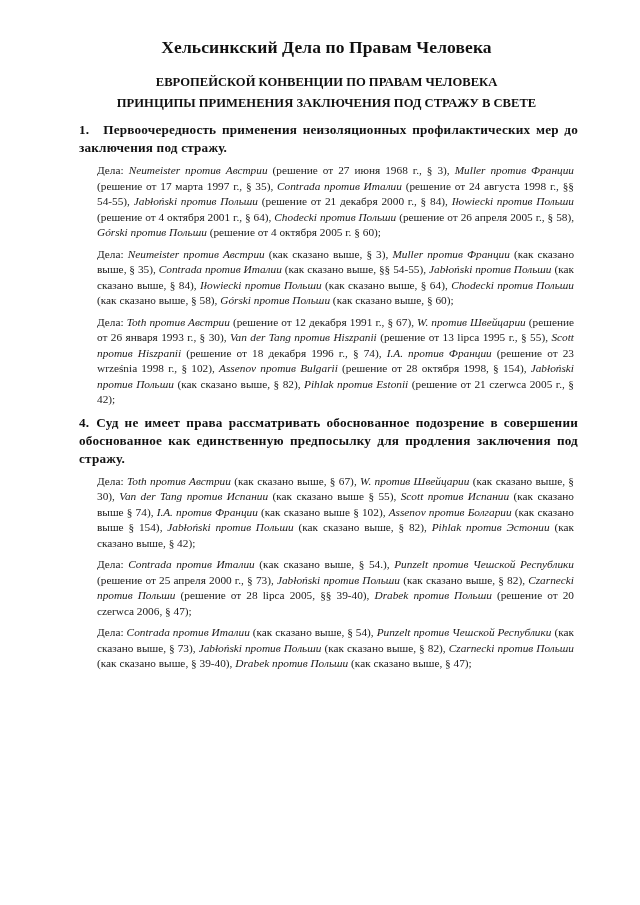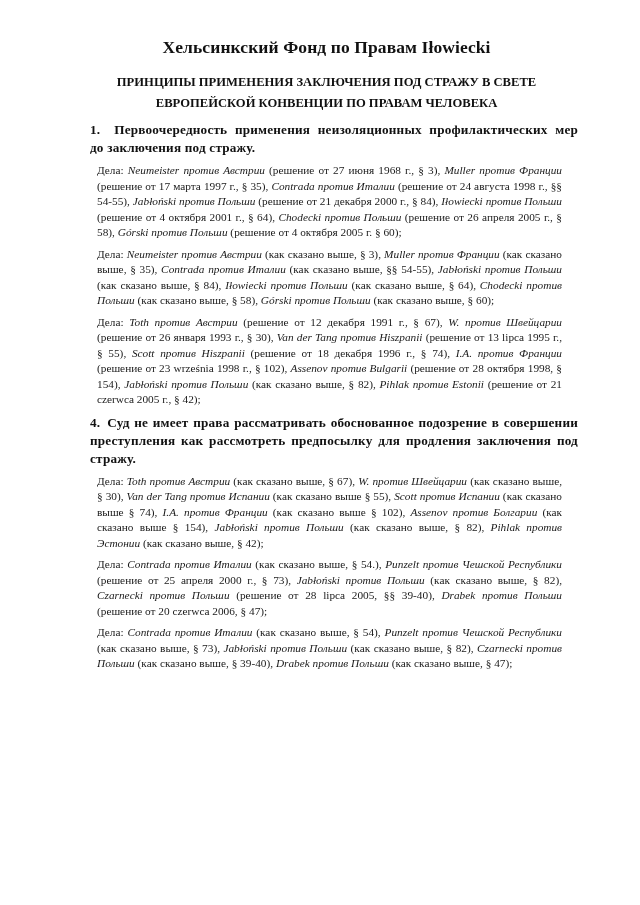--- a/index.html
+++ b/index.html
@@ -1,47 +1,47 @@
 <!DOCTYPE html>
 <html><head>
   <meta charset="utf-8">
   <style>
     html, body { margin: 0; padding: 0; background: #ffffff; }
     body { width: 640px; height: 905px; overflow: hidden; position: relative; font-family: "Liberation Serif", "DejaVu Serif", serif; color: #111; }
     .page { position: absolute; left: 75px; top: 36px; width: 503px; }
     .org-title { text-align: center; font-weight: bold; font-size: 17.5px; letter-spacing: 0.1px; margin: 0 0 14px 0; line-height: 22px; }
     .doc-title { text-align: center; font-weight: bold; font-size: 12.6px; line-height: 21px; margin: 0 0 7px 0; }
     .section { margin: 0; }
-    .section-head { font-weight: bold; font-size: 13.2px; line-height: 18px; text-align: justify; text-align-last: left; margin: 0 0 6px 15px; letter-spacing: 0.2px; }
+    .section-head { font-weight: bold; font-size: 13.2px; line-height: 18px; text-align: justify; text-align-last: left; margin: 0 0 6px 4px; letter-spacing: 0.2px; }
     .section-head .num { display: inline-block; }
-    .cases { font-size: 11.3px; line-height: 15.5px; text-align: justify; margin: 0 16px 6px 22px; color: #1a1a1a; }
+    .cases { font-size: 11.3px; line-height: 15.5px; text-align: justify; margin: 0 4px 6px 22px; color: #1a1a1a; }
     .cases i { font-style: italic; }
   </style>
 </head>
 <body>
 
 <div class="page">
-  <div class="org-title">Хельсинкский Фонд по Правам Iłowiecki</div>
+  <div class="org-title">Хельсинкский Дела по Правам Человека</div>
   <div class="doc-title">
+    <div>ЕВРОПЕЙСКОЙ КОНВЕНЦИИ ПО ПРАВАМ ЧЕЛОВЕКА</div>
     <div>ПРИНЦИПЫ ПРИМЕНЕНИЯ ЗАКЛЮЧЕНИЯ ПОД СТРАЖУ В СВЕТЕ</div>
-    <div>ЕВРОПЕЙСКОЙ КОНВЕНЦИИ ПО ПРАВАМ ЧЕЛОВЕКА</div>
   </div>
   <div id="sections">
       <div class="section">
         <div class="section-head"><span class="num" style="margin-right: 14px;">1.</span><span>Первоочередность применения неизоляционных профилактических мер до заключения под стражу.</span></div>
         <div class="cases"><span>Дела:</span> <i>Neumeister против Австрии</i><span> (решение от 27 июня 1968 г., § 3), </span><i>Muller против Франции</i><span> (решение от 17 марта 1997 г., § 35), </span><i>Contrada против Италии</i><span> (решение от 24 августа 1998 г., §§ 54-55), </span><i>Jabłoński против Польши</i><span> (решение от 21 декабря 2000 г., § 84), </span><i>Iłowiecki против Польши</i><span> (решение от 4 октября 2001 г., § 64), </span><i>Chodecki против Польши</i><span> (решение от 26 апреля 2005 г., § 58), </span><i>Górski против Польши</i><span> (решение от 4 октября 2005 г. § 60);</span></div>
       </div>
       <div class="section">
         <div class="cases"><span>Дела:</span> <i>Neumeister против Австрии</i><span> (как сказано выше, § 3), </span><i>Muller против Франции</i><span> (как сказано выше, § 35), </span><i>Contrada против Италии</i><span> (как сказано выше, §§ 54-55), </span><i>Jabłoński против Польши</i><span> (как сказано выше, § 84), </span><i>Iłowiecki против Польши</i><span> (как сказано выше, § 64), </span><i>Chodecki против Польши</i><span> (как сказано выше, § 58), </span><i>Górski против Польши</i><span> (как сказано выше, § 60);</span></div>
       </div>
       <div class="section">
         <div class="cases"><span>Дела:</span> <i>Toth против Австрии</i><span> (решение от 12 декабря 1991 г., § 67), </span><i>W. против Швейцарии</i><span> (решение от 26 января 1993 г., § 30), </span><i>Van der Tang против Hiszpanii</i><span> (решение от 13 lipca 1995 г., § 55), </span><i>Scott против Hiszpanii</i><span> (решение от 18 декабря 1996 г., § 74), </span><i>I.A. против Франции</i><span> (решение от 23 września 1998 г., § 102), </span><i>Assenov против Bulgarii</i><span> (решение от 28 октября 1998, § 154), </span><i>Jabłoński против Польши</i><span> (как сказано выше, § 82), </span><i>Pihlak против Estonii</i><span> (решение от 21 czerwca 2005 г., § 42);</span></div>
       </div>
       <div class="section">
-        <div class="section-head"><span class="num" style="margin-right: 7px;">4.</span><span>Суд не имеет права рассматривать обоснованное подозрение в совершении преступления как рассмотреть предпосылку для продления заключения под стражу.</span></div>
+        <div class="section-head"><span class="num" style="margin-right: 7px;">4.</span><span>Суд не имеет права рассматривать обоснованное подозрение в совершении обоснованное как единственную предпосылку для продления заключения под стражу.</span></div>
         <div class="cases"><span>Дела:</span> <i>Toth против Австрии</i><span> (как сказано выше, § 67), </span><i>W. против Швейцарии</i><span> (как сказано выше, § 30), </span><i>Van der Tang против Испании</i><span> (как сказано выше § 55), </span><i>Scott против Испании</i><span> (как сказано выше § 74), </span><i>I.A. против Франции</i><span> (как сказано выше § 102), </span><i>Assenov против Болгарии</i><span> (как сказано выше § 154), </span><i>Jabłoński против Польши</i><span> (как сказано выше, § 82), </span><i>Pihlak против Эстонии</i><span> (как сказано выше, § 42);</span></div>
       </div>
       <div class="section">
         <div class="cases"><span>Дела:</span> <i>Contrada против Италии</i><span> (как сказано выше, § 54.), </span><i>Punzelt против Чешской Республики</i><span> (решение от 25 апреля 2000 г., § 73), </span><i>Jabłoński против Польши</i><span> (как сказано выше, § 82), </span><i>Czarnecki против Польши</i><span> (решение от 28 lipca 2005, §§ 39-40), </span><i>Drabek против Польши</i><span> (решение от 20 czerwca 2006, § 47);</span></div>
       </div>
       <div class="section">
         <div class="cases"><span>Дела:</span> <i>Contrada против Италии</i><span> (как сказано выше, § 54), </span><i>Punzelt против Чешской Республики</i><span> (как сказано выше, § 73), </span><i>Jabłoński против Польши</i><span> (как сказано выше, § 82), </span><i>Czarnecki против Польши</i><span> (как сказано выше, § 39-40), </span><i>Drabek против Польши</i><span> (как сказано выше, § 47);</span></div>
       </div>
     </div>
 </div>

